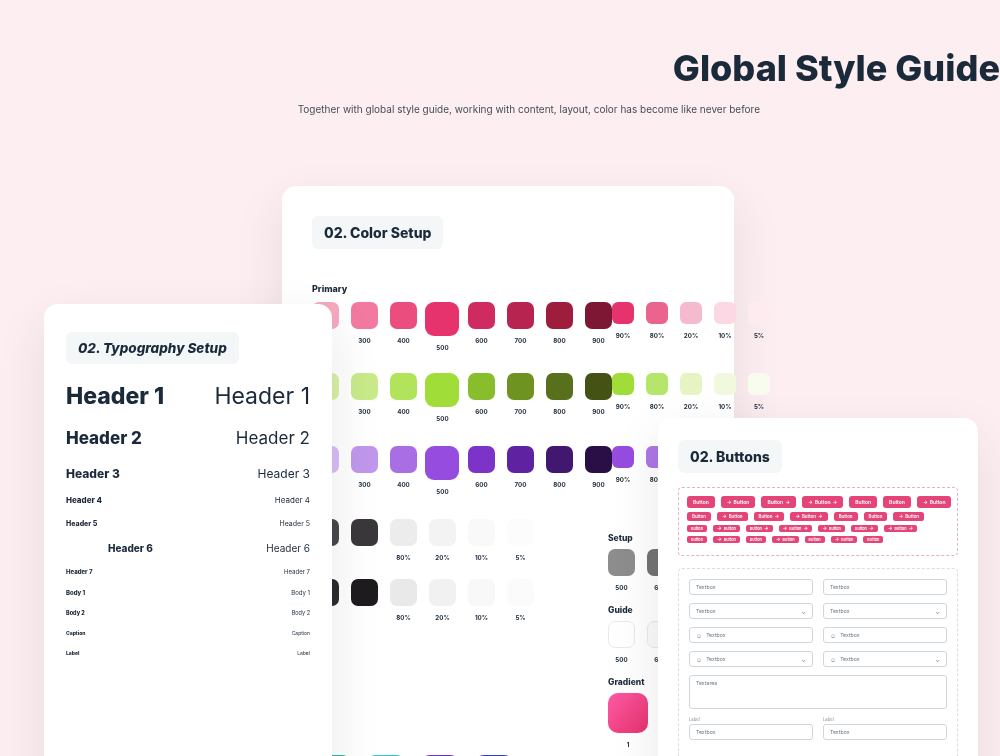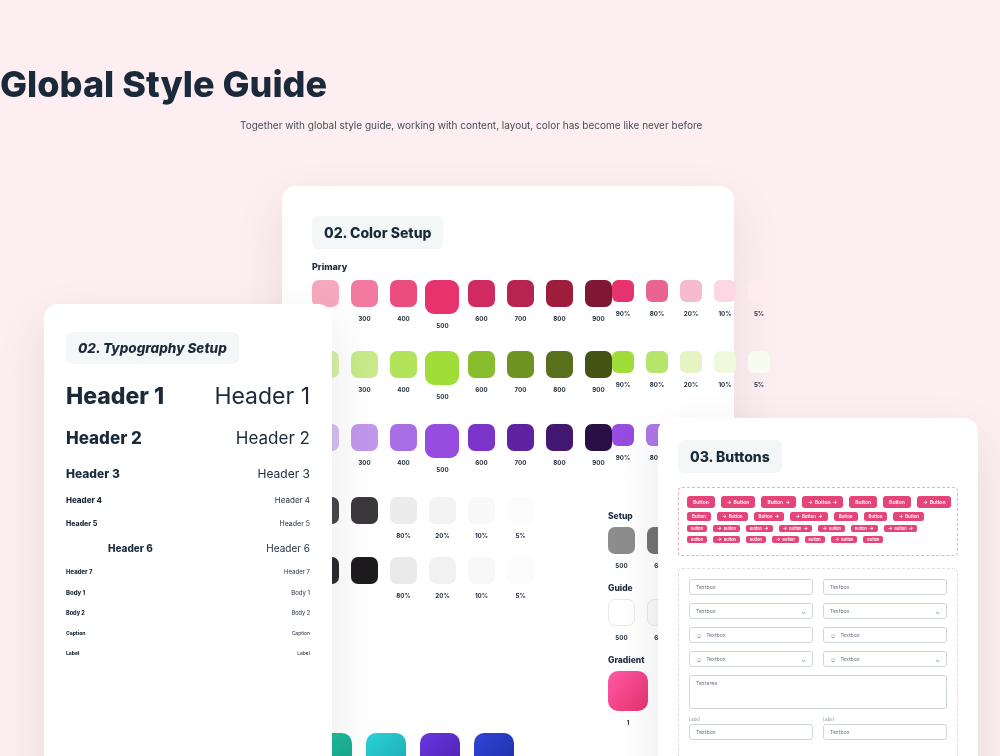--- a/index.html
+++ b/index.html
@@ -7,31 +7,31 @@
     --dark:#1b2a3a;
     --muted:#444c55;
     --card:#ffffff;
     --tag:#f4f7f8;
     --pink-500:#e6336d;
     --btn-pink:#e44478;
   }
   *{box-sizing:border-box;font-family:Inter,Segoe UI,Arial,sans-serif;}
   body{margin:0;background:var(--bg);width:1000px;height:756px;overflow:hidden;position:relative;}
 
-  .hero{padding-top:62px;text-align:left;}
+  .hero{padding-top:46px;text-align:right;}
   .hero h1{margin:0;font-size:36px;font-weight:800;color:var(--dark);}
   .hero p{margin:12px auto 13px;font-size:10px;line-height:1.55;color:var(--muted);max-width:520px;}
 
   .card{position:absolute;background:var(--card);border-radius:14px;box-shadow:0 20px 50px rgba(30,30,50,0.10);}
   .section-tag{display:inline-block;background:var(--tag);border-radius:6px;font-weight:800;color:var(--dark);}
 
   
   .color-card{left:282px;top:186px;width:452px;height:600px;padding:30px 30px 0;}
   .color-card .section-tag{font-size:14px;padding:8px 12px;text-align:right;}
-  .color-card .group-label{font-size:9px;font-weight:800;color:var(--dark);margin:12px 0 8px;}
+  .color-card .group-label{font-size:9px;font-weight:800;color:var(--dark);margin:34px 0 8px;}
   .sw-row{display:flex;gap:12px;}
   .sw{width:27px;text-align:center;}
   .sw .chip{width:27px;height:27px;border-radius:7px;}
   .sw.big .chip{width:34px;height:34px;border-radius:9px;margin-left:-4px;}
   .sw .lbl{font-size:6.2px;font-weight:700;color:var(--dark);margin-top:8px;}
   .sw-row.sm .sw{width:22px;}
   .sw-row.sm .sw .chip{width:22px;height:22px;border-radius:6px;}
   .two-col{display:flex;justify-content:space-between;}
   .left-mini{width:170px;}
   .right-mini{width:96px;}
@@ -412,21 +412,21 @@
         <span class="r">Caption</span>
       </div>
       <div class="typo-row lab">
         <span class="b">Label</span>
         <span class="r">Label</span>
       </div>
     </div>
 </div>
 
 <div class="card btn-card">
-  <div class="section-tag">03. Buttons</div>
+  <div class="section-tag">02. Buttons</div>
 
   <div class="btn-area" id="btn-area">
       <div class="btn-row">
         <div class="pbtn ">
           <span>Button</span>
         </div>
         <div class="pbtn ">
           <span class="arr">→</span>
           <span>Button</span>
         </div>

